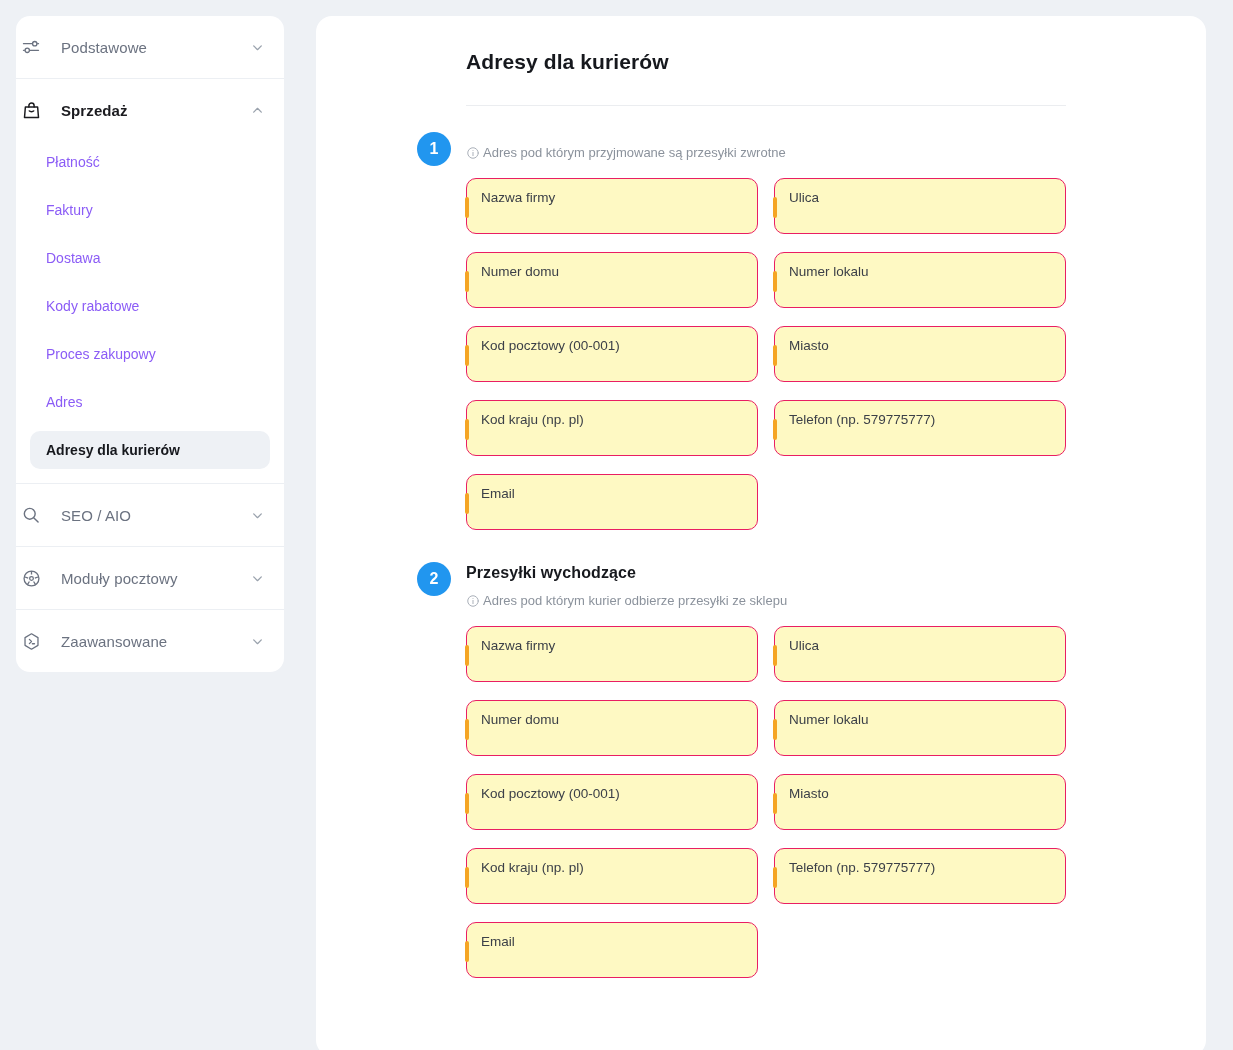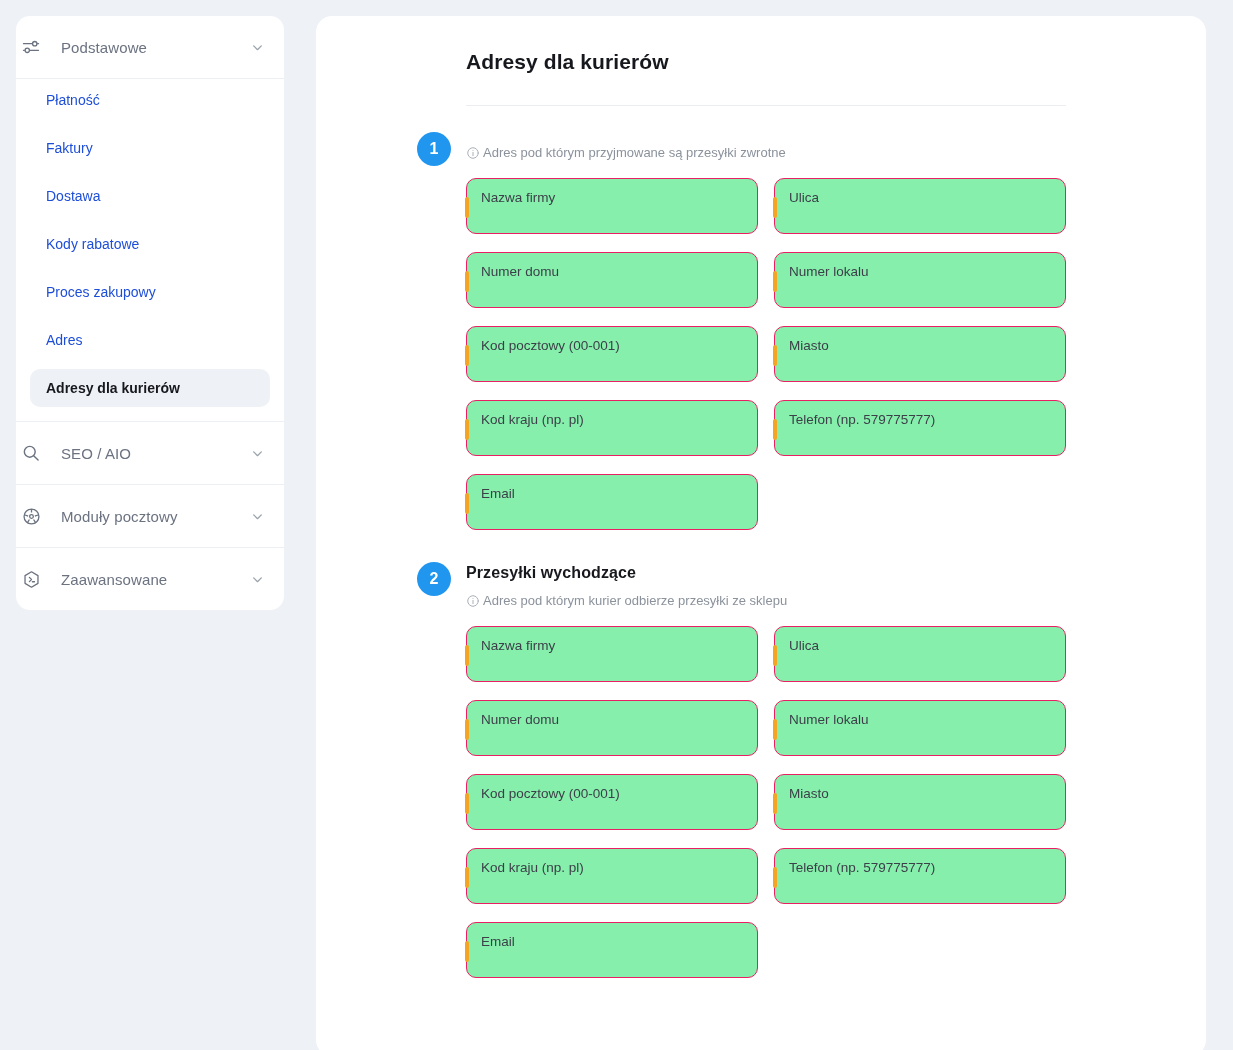--- a/index.html
+++ b/index.html
@@ -71,21 +71,21 @@
   .sub-list {
     padding: 2px 14px 14px 14px;
   }
   .sub-item {
     height: 38px;
     display: flex;
     align-items: center;
     padding: 0 16px;
     border-radius: 10px;
     font-size: 14px;
-    color: #1d4ed8;
+    color: #8b5cf6;
     cursor: pointer;
     margin-bottom: 10px;
   }
   .sub-item:last-child { margin-bottom: 0; }
   .sub-item.selected {
     background: #eef1f5;
     color: #16181d;
     font-weight: 700;
   }
 
@@ -174,21 +174,21 @@
     grid-template-columns: 292px 292px;
     column-gap: 16px;
     row-gap: 18px;
     width: 600px;
   }
   .field {
     position: relative;
     height: 56px;
     border: 1.6px solid #e91e63;
     border-radius: 10px;
-    background: #86efac;
+    background: #fef9c3;
     cursor: text;
   }
   .field-label {
     position: absolute;
     left: 14px;
     top: 11px;
     font-size: 13.5px;
     color: #3c4048;
     pointer-events: none;
   }
@@ -236,20 +236,35 @@
           </span>
           <span class="nav-head-label">Podstawowe</span>
           <span class="chev">
             <svg width="13" height="13" viewBox="0 0 24 24" fill="none" stroke="currentColor" stroke-width="2.4" stroke-linecap="round" stroke-linejoin="round">
               <polyline points="5,9 12,16 19,9"></polyline>
             </svg>
           </span>
         </div>
       </div>
       <div class="nav-group">
+        <div class="nav-head active">
+          <span class="nav-icon">
+            <svg width="21" height="21" viewBox="0 0 24 24" fill="none" stroke="currentColor" stroke-width="1.7" stroke-linecap="round" stroke-linejoin="round">
+              <path d="M5 8h14l1 12H4L5 8z"></path>
+              <path d="M9 8V6.5a3 3 0 0 1 6 0V8"></path>
+              <path d="M9.5 12.5c.8 1.2 4.2 1.2 5 0"></path>
+            </svg>
+          </span>
+          <span class="nav-head-label">Sprzedaż</span>
+          <span class="chev">
+            <svg width="13" height="13" viewBox="0 0 24 24" fill="none" stroke="currentColor" stroke-width="2.4" stroke-linecap="round" stroke-linejoin="round">
+              <polyline points="5,15 12,8 19,15"></polyline>
+            </svg>
+          </span>
+        </div>
         <div class="sub-list">
           <div class="sub-item">
             <span>Płatność</span>
           </div>
           <div class="sub-item">
             <span>Faktury</span>
           </div>
           <div class="sub-item">
             <span>Dostawa</span>
           </div>

